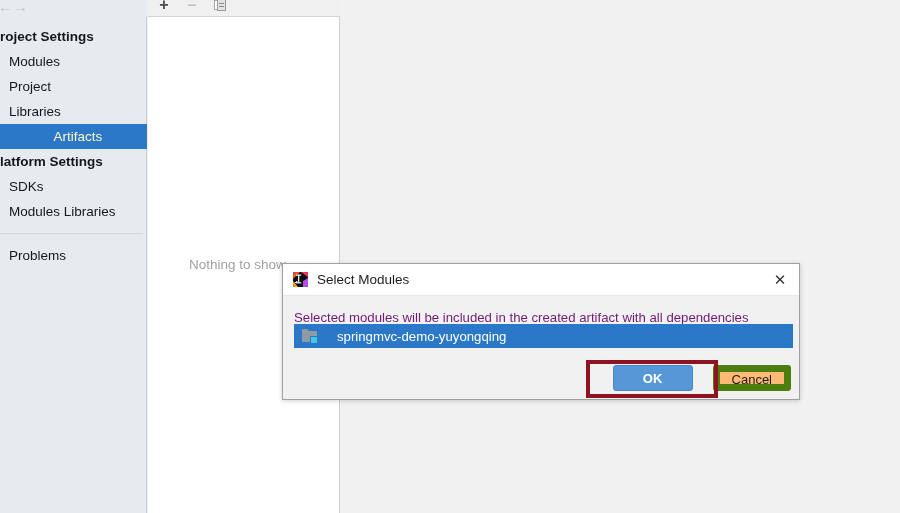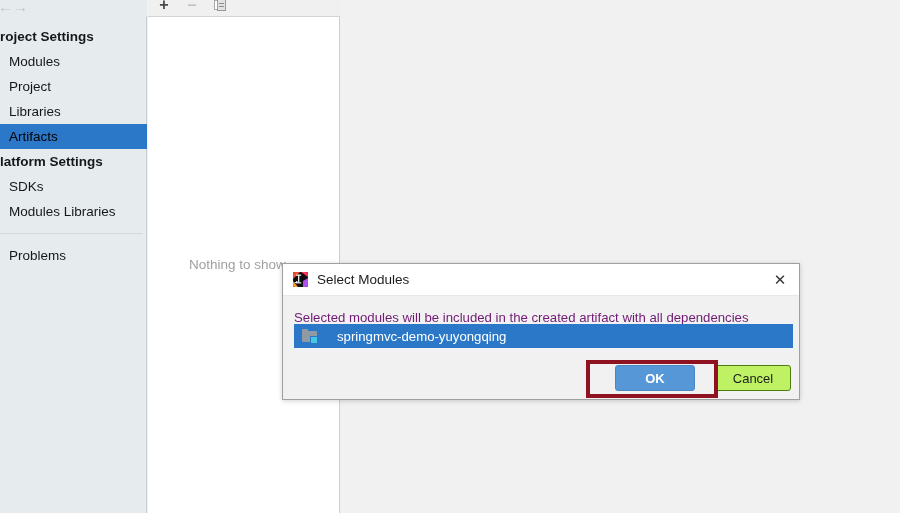--- a/index.html
+++ b/index.html
@@ -82,21 +82,22 @@
   .nav-item {
     font-size: 13.5px;
     color: #14181c;
     height: 25px;
     line-height: 25px;
     padding-left: 9px;
     white-space: nowrap;
   }
   .nav-item.selected {
     background: #2b78c8;
-    color: #000000;
+    color: #fef9c3;
+    text-align: center;
   }
   .nav-sep {
     height: 1px;
     background: #d3d8dc;
     margin: 9px 4px 9px 0;
   }
 
   
   .artifact-panel {
     position: absolute;
@@ -320,22 +321,22 @@
     display: flex;
     align-items: flex-end;
     gap: 20px;
   }
   .btn {
     font-family: "Liberation Sans", sans-serif;
     font-size: 13px;
     height: 26px;
     min-width: 76px;
     border-radius: 3px;
-    border: 1px solid #4d7c0f;
-    background: #bef264;
+    border: 7px solid #4d7c0f;
+    background: #fdba74;
     color: #1c1c1c;
     cursor: default;
     padding: 0 12px;
     box-sizing: border-box;
   }
   .btn.primary {
     background: #5697d7;
     border: 1px solid #4b87c3;
     color: #ffffff;
     font-weight: bold;

